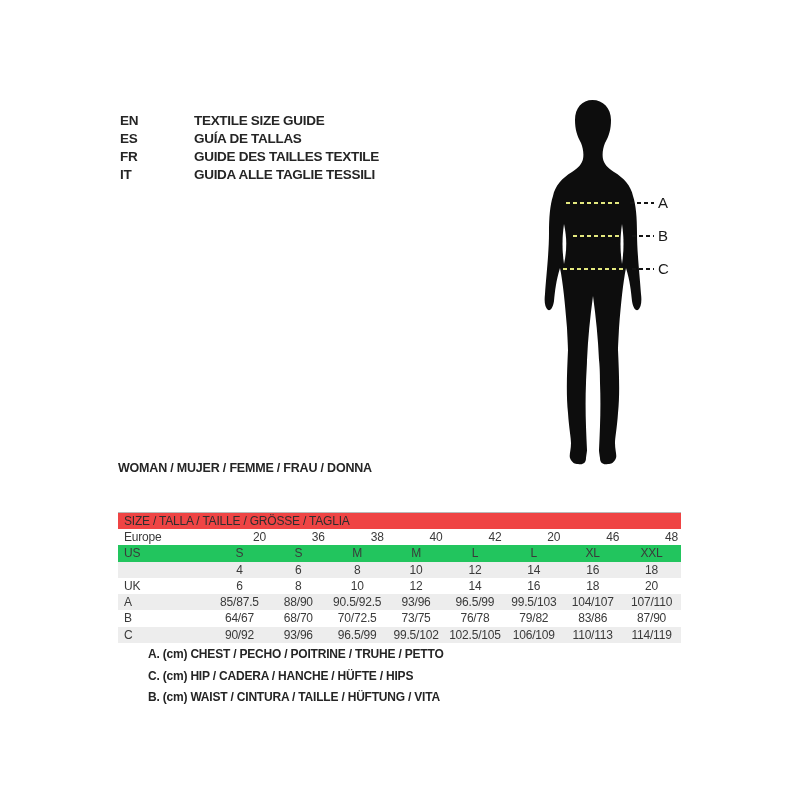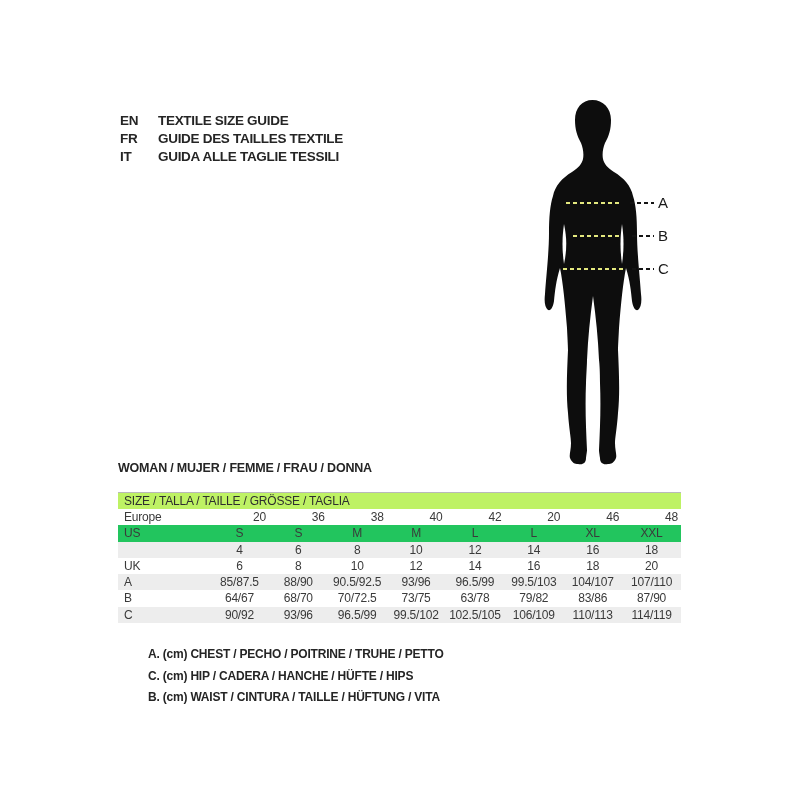--- a/index.html
+++ b/index.html
@@ -3,21 +3,21 @@
 <meta charset="utf-8">
 <style>
   html,body{margin:0;padding:0;background:#fff;}
   .canvas{
     position:relative;width:800px;height:800px;background:#ffffff;
     font-family:"Liberation Sans","DejaVu Sans",sans-serif;
     color:#222;overflow:hidden;
   }
   
   .lang-block{position:absolute;left:120px;top:112px;letter-spacing:-0.3px;}
-  .lang-row{display:flex;height:18px;line-height:18px;font-size:13.5px;font-weight:bold;color:#252525;}
+  .lang-row{display:flex;height:18px;line-height:18px;font-size:13.5px;font-weight:bold;color:#252525;gap:36px;}
   .lang-code{width:38px;}
   
   .figure-wrap{position:absolute;left:540px;top:98px;width:160px;height:372px;}
   .figure-wrap svg{position:absolute;left:0;top:0;}
   .measure-line{position:absolute;height:2px;}
   .measure-label{position:absolute;font-size:15px;font-weight:400;color:#1a1a1a;line-height:15px;margin-top:-7px;}
   
   .section-label{position:absolute;left:118px;top:461px;font-size:12.5px;font-weight:bold;letter-spacing:-0.2px;color:#252525;}
   
   .size-table{position:absolute;left:118px;top:492px;width:563px;font-size:12px;letter-spacing:-0.2px;color:#3a3a3a;}
@@ -34,20 +34,24 @@
 
 <div class="canvas">
 
   <div class="lang-block">
 
       <div class="lang-row">
         <span class="lang-code">EN</span>
         <span class="lang-label">TEXTILE SIZE GUIDE</span>
       </div>
 
+      <div class="lang-row">
+        <span class="lang-code">ES</span>
+        <span class="lang-label">GUÍA DE TALLAS</span>
+      </div>
 
       <div class="lang-row">
         <span class="lang-code">FR</span>
         <span class="lang-label">GUIDE DES TAILLES TEXTILE</span>
       </div>
 
 
       <div class="lang-row">
         <span class="lang-code">IT</span>
         <span class="lang-label">GUIDA ALLE TAGLIE TESSILI</span>
@@ -119,21 +123,21 @@
       <div>
         <div class="measure-line dash-body" style="top: 170px; left: 23px; width: 61px; background: repeating-linear-gradient(90deg, rgb(227, 232, 126) 0px, rgb(227, 232, 126) 4px, transparent 4px, transparent 7px);"></div>
         <div class="measure-line dash-out" style="top: 170px; left: 92px; width: 22px; background: repeating-linear-gradient(90deg, rgb(20, 20, 20) 0px, rgb(20, 20, 20) 4px, transparent 4px, transparent 7px);"></div>
         <div class="measure-label" style="left: 118px; top: 170px;">C</div>
       </div>
     </div>
 
   <div class="section-label">WOMAN / MUJER / FEMME / FRAU / DONNA</div>
 
   <div class="size-table">
-    <div class="table-header" style="background: #bef264;">SIZE / TALLA / TAILLE / GRÖSSE / TAGLIA</div>
+    <div class="table-header" style="background: #ef4444; margin-top: 20px;">SIZE / TALLA / TAILLE / GRÖSSE / TAGLIA</div>
     <div id="table-rows">
 
         <div class="t-row" style="background: transparent; gap: 40px;">
           <span class="t-label">Europe</span>
         <span class="t-cell">20</span>
           <span class="t-cell">36</span>
           <span class="t-cell">38</span>
           <span class="t-cell">40</span>
           <span class="t-cell">42</span>
           <span class="t-cell">20</span>
@@ -188,21 +192,21 @@
           <span class="t-cell">104/107</span>
           <span class="t-cell">107/110</span>
         </div>
 
         <div class="t-row" style="background: transparent;">
           <span class="t-label">B</span>
         <span class="t-cell">64/67</span>
           <span class="t-cell">68/70</span>
           <span class="t-cell">70/72.5</span>
           <span class="t-cell">73/75</span>
-          <span class="t-cell">63/78</span>
+          <span class="t-cell">76/78</span>
           <span class="t-cell">79/82</span>
           <span class="t-cell">83/86</span>
           <span class="t-cell">87/90</span>
         </div>
 
         <div class="t-row" style="background: rgb(237, 237, 237);">
           <span class="t-label">C</span>
         <span class="t-cell">90/92</span>
           <span class="t-cell">93/96</span>
           <span class="t-cell">96.5/99</span>

